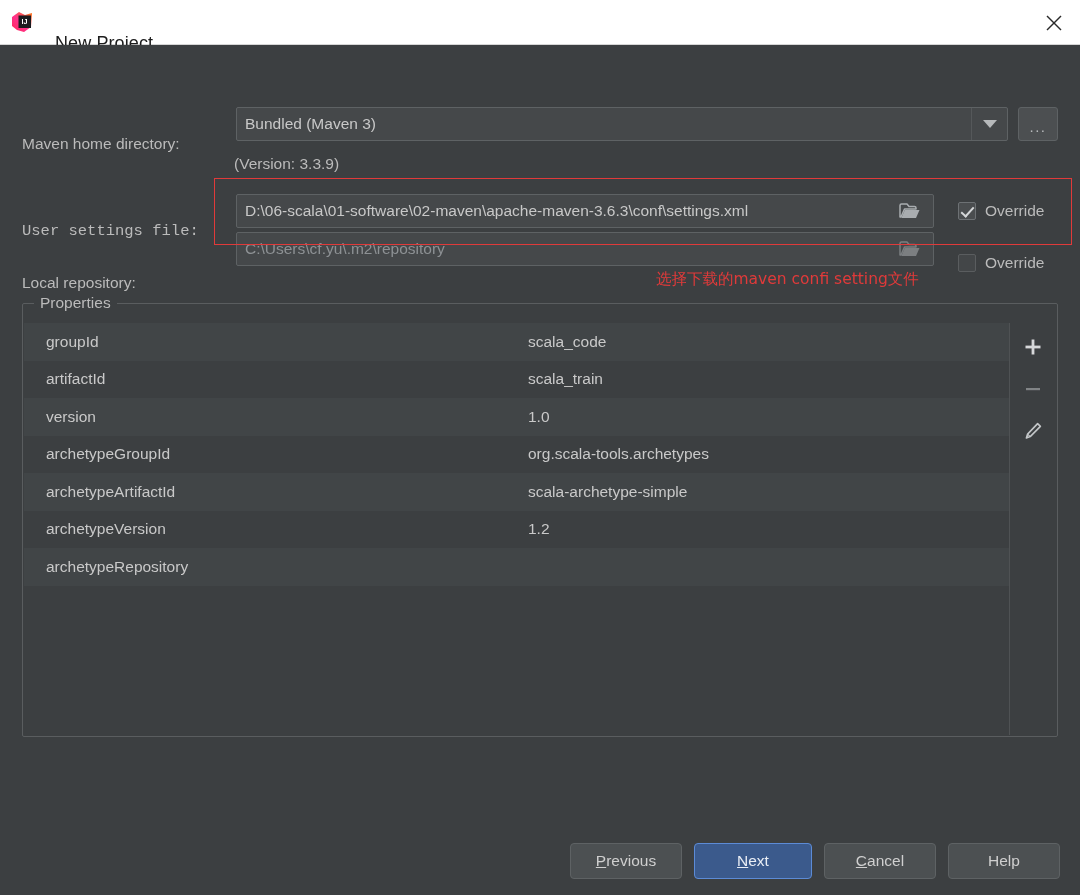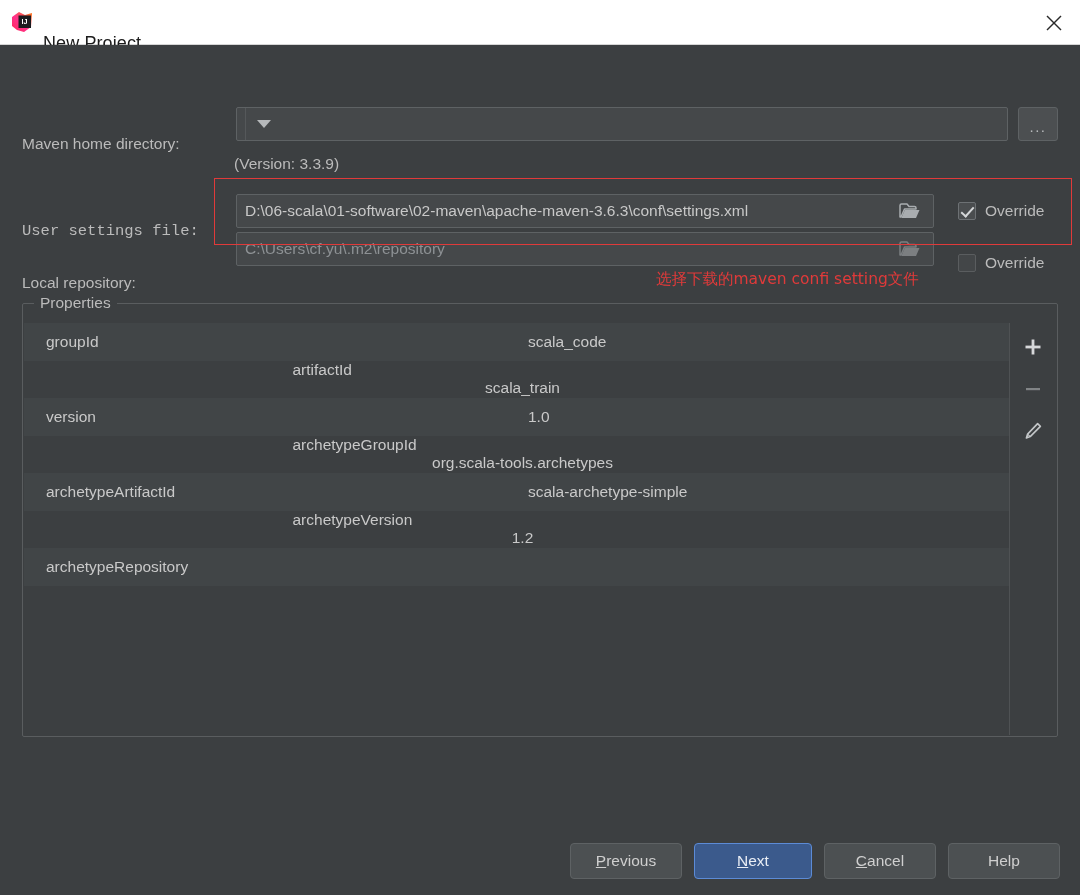--- a/index.html
+++ b/index.html
@@ -18,21 +18,21 @@
   
   #titlebar {
     height: 45px;
     background: #ffffff;
     border-bottom: 1px solid #d6d6d6;
     display: flex; align-items: center;
     position: relative;
   }
   #app-icon {
     width: 22px; height: 22px;
-    margin-left: 11px; margin-right: 10px;
+    margin-left: 11px; margin-right: 22px;
     position: relative; flex: none;
   }
   #title-text {
     font-size: 18px;
     color: #1c1c1c;
     letter-spacing: .1px;
     margin-top: 42px;
   }
   #close-btn {
     position: absolute; right: 0; top: 0;
@@ -182,21 +182,21 @@
     overflow: hidden;
   }
   .prop-row {
     height: 37.5px;
     display: flex; align-items: center;
     font-size: 15.5px;
     color: #c9c9c9;
     cursor: default;
   }
   .prop-row.odd  { background: #414547; }
-  .prop-row.even { background: #3c3f41; flex-direction: column; }
+  .prop-row.even { background: #3c3f41; }
   .prop-key   { width: 492px; padding-left: 22px; overflow: hidden; white-space: nowrap; }
   .prop-value { flex: 1;      padding-left: 12px; overflow: hidden; white-space: nowrap; }
 
   
   #props-toolbar {
     left: 1010px; top: 278px;
     width: 46px; height: 412px;
     display: flex; flex-direction: column; align-items: center;
     padding-top: 8px; gap: 10px;
   }
@@ -263,20 +263,21 @@
       <line x1="18" y1="4" x2="4" y2="18" stroke="#2a2a2a" stroke-width="1.4"></line>
     </svg>
   </div>
 </div>
 
 <div id="dialog-body">
 
   <div class="abs form-label" style="left:22px; top:70px;">Maven home directory:</div>
 
   <div class="abs field" id="maven-home-combo">
+    <span class="field-text">Bundled (Maven 3)</span>
     <span id="combo-arrow-cell">
       <span class="tri-down"></span>
     </span>
   </div>
 
   <div class="abs" id="ellipsis-btn">...</div>
 
   <div class="abs" id="version-note">(Version: 3.3.9)</div>
 
   <div class="abs form-label" style="left:22px; top:157px;font-family:Liberation Mono, monospace;">User settings file:</div>

